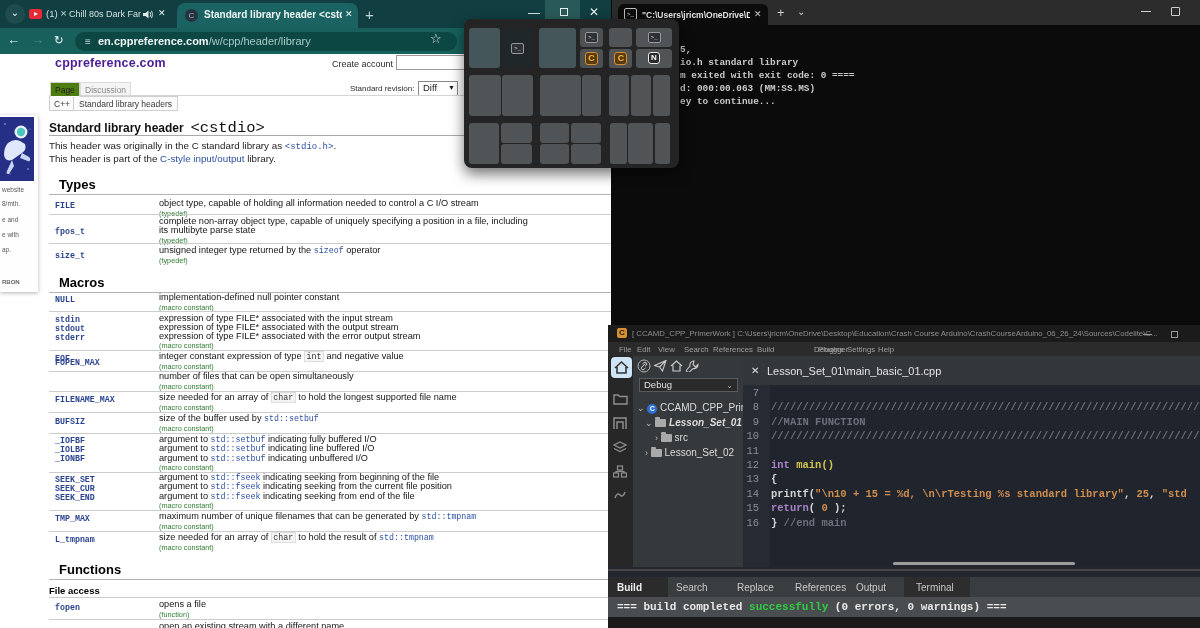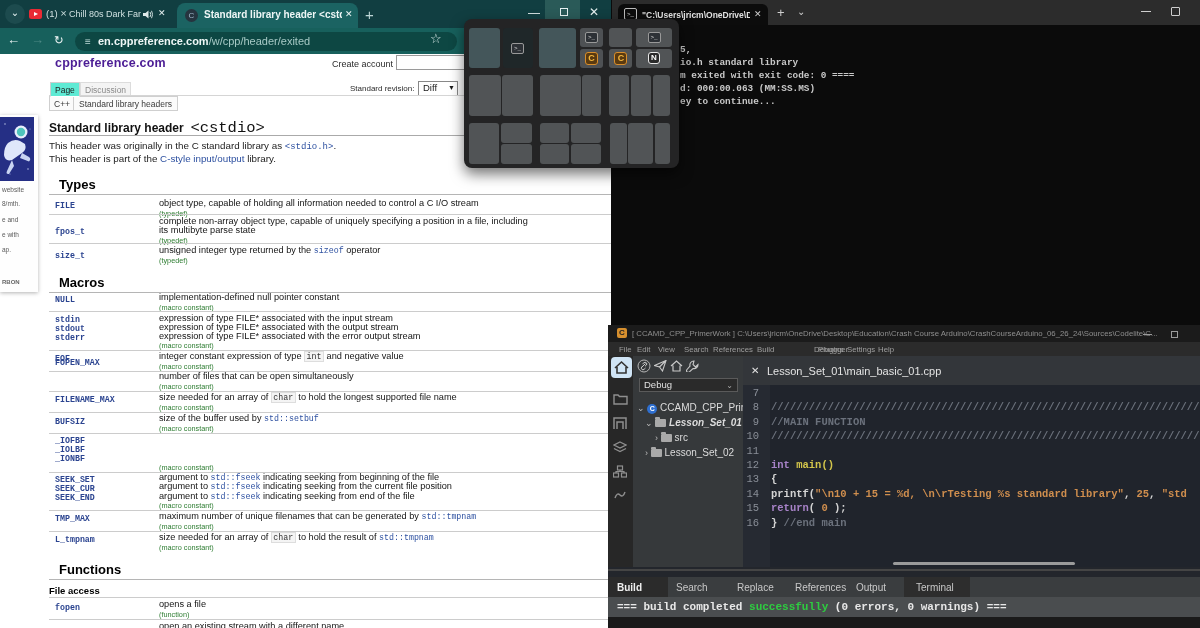--- a/index.html
+++ b/index.html
@@ -39,30 +39,30 @@
   <div class="abs" style="left:545px; top:0; width:35px; height:19px; background:#2a5a58;"></div>
   <div class="abs" style="left:560px; top:8px; width:8px; height:8px; border:1.4px solid #e6f0f0;"></div>
   <div class="abs" style="left:589px; top:5px; color:#e6f0f0; font-size:12px;">✕</div>
 
   <div class="abs" style="left:0; top:28px; width:611px; height:26px; background:#17605c;"></div>
   <div class="abs" style="left:7px; top:32px; color:#eef5f5; font-size:13px;">←</div>
   <div class="abs" style="left:31px; top:32px; color:#4e8a86; font-size:13px;">→</div>
   <div class="abs" style="left:54px; top:32.5px; color:#eef5f5; font-size:11.5px;">↻</div>
   <div class="abs" style="left:75px; top:31.5px; width:382px; height:19px; background:#0d4743; border-radius:10px; color:#eef7f6; font-size:11px; line-height:19px;">
     <span class="abs" style="left:10px; top:0px; color:#bcd8d5; font-size:10px;">≡</span>
-    <span class="abs nw" style="left:23px; top:0;"><b>en.cppreference.com</b><span style="color:#a8cac6;">/w/cpp/header/exited</span></span>
+    <span class="abs nw" style="left:23px; top:0;"><b>en.cppreference.com</b><span style="color:#a8cac6;">/w/cpp/header/library</span></span>
   </div>
   <div class="abs" style="left:430px; top:31px; color:#d5e7e5; font-size:13px;">☆</div>
 
   <div class="abs" id="page" style="left:0; top:54px; width:611px; height:574px; background:#ffffff; color:#1a1a1a;">
 
     <div class="abs nw" style="left:55px; top:2px; font-size:12.5px; font-weight:bold; color:#4c1d95; letter-spacing:0.2px;">cppreference.com</div>
     <div class="abs nw" style="left:332px; top:4.5px; font-size:9px; color:#2b2b2b;">Create account</div>
     <div class="abs" style="left:396px; top:1px; width:215px; height:15px; border:1px solid #9a9a9a; background:#fff;"></div>
-    <div class="abs nw" style="left:50px; top:28px; font-size:8.5px; color:#222; border:1px solid #cfcfcf; border-bottom:1px solid #fff; background:#5eead4; padding:1.5px 4px; z-index:2;">Page</div>
+    <div class="abs nw" style="left:50px; top:28px; font-size:8.5px; color:#222; border:1px solid #cfcfcf; border-bottom:1px solid #fff; background:#4d7c0f; padding:1.5px 4px; z-index:2;">Page</div>
     <div class="abs nw" style="left:80px; top:28px; font-size:8.5px; color:#8a8a8a; background:#f4f4f4; border:1px solid #dcdcdc; padding:1.5px 4px;">Discussion</div>
     <div class="abs nw" style="left:350px; top:29.5px; font-size:8px; color:#2b2b2b;">Standard revision:</div>
     <div class="abs" style="left:418px; top:27px; width:40px; height:15px; border:1px solid #888; background:#fff; font-size:9.5px; padding-left:4px;">Diff<span style="position:absolute; right:2px; top:2px; font-size:7px;">▼</span></div>
     <div class="abs" style="left:49px; top:41px; width:562px; height:1px; background:#d5d5d5;"></div>
     <div class="abs nw" style="left:49px; top:42px; font-size:8.5px; color:#3a3a3a; border:1px solid #cfcfcf; background:#fbfbfb; padding:1.5px 4px;">C++</div>
     <div class="abs nw" style="left:73px; top:42px; font-size:8.5px; color:#3a3a3a; border:1px solid #cfcfcf; background:#fbfbfb; padding:1.5px 5px;">Standard library headers</div>
 
     <div class="abs" style="left:0px; top:61px; width:38px; height:177px; background:#fefefe; box-shadow:0 1px 4px rgba(0,0,0,0.3);">
       <div class="abs" style="left:0; top:2px; width:34px; height:64px; overflow:hidden;">
         <svg width="34" height="64" viewBox="0 0 34 64">
@@ -135,20 +135,21 @@
     <div class="rl" style="top:336.5px;"></div>
     <div class="nm" style="top:341px;">FILENAME_MAX</div>
     <div class="ds" style="top:338.5px;">size needed for an array of <span class="cd">char</span> to hold the longest supported file name</div>
     <div class="tg" style="top:348.5px;">(macro constant)</div>
     <div class="rl" style="top:358px;"></div>
     <div class="nm" style="top:363px;">BUFSIZ</div>
     <div class="ds" style="top:360px;">size of the buffer used by <span class="mc">std::setbuf</span></div>
     <div class="tg" style="top:369.5px;">(macro constant)</div>
     <div class="rl" style="top:379px;"></div>
     <div class="nm" style="top:381.5px;">_IOFBF<br>_IOLBF<br>_IONBF</div>
+    <div class="ds" style="top:381px;">argument to <span class="mc">std::setbuf</span> indicating fully buffered I/O<br>argument to <span class="mc">std::setbuf</span> indicating line buffered I/O<br>argument to <span class="mc">std::setbuf</span> indicating unbuffered I/O</div>
     <div class="tg" style="top:408.5px;">(macro constant)</div>
     <div class="rl" style="top:418px;"></div>
     <div class="nm" style="top:420.5px;">SEEK_SET<br>SEEK_CUR<br>SEEK_END</div>
     <div class="ds" style="top:419px;">argument to <span class="mc">std::fseek</span> indicating seeking from beginning of the file<br>argument to <span class="mc">std::fseek</span> indicating seeking from the current file position<br>argument to <span class="mc">std::fseek</span> indicating seeking from end of the file</div>
     <div class="tg" style="top:446.5px;">(macro constant)</div>
     <div class="rl" style="top:456px;"></div>
     <div class="nm" style="top:460px;">TMP_MAX</div>
     <div class="ds" style="top:457.5px;">maximum number of unique filenames that can be generated by <span class="mc">std::tmpnam</span></div>
     <div class="tg" style="top:468px;">(macro constant)</div>
     <div class="rl" style="top:477px;"></div>

